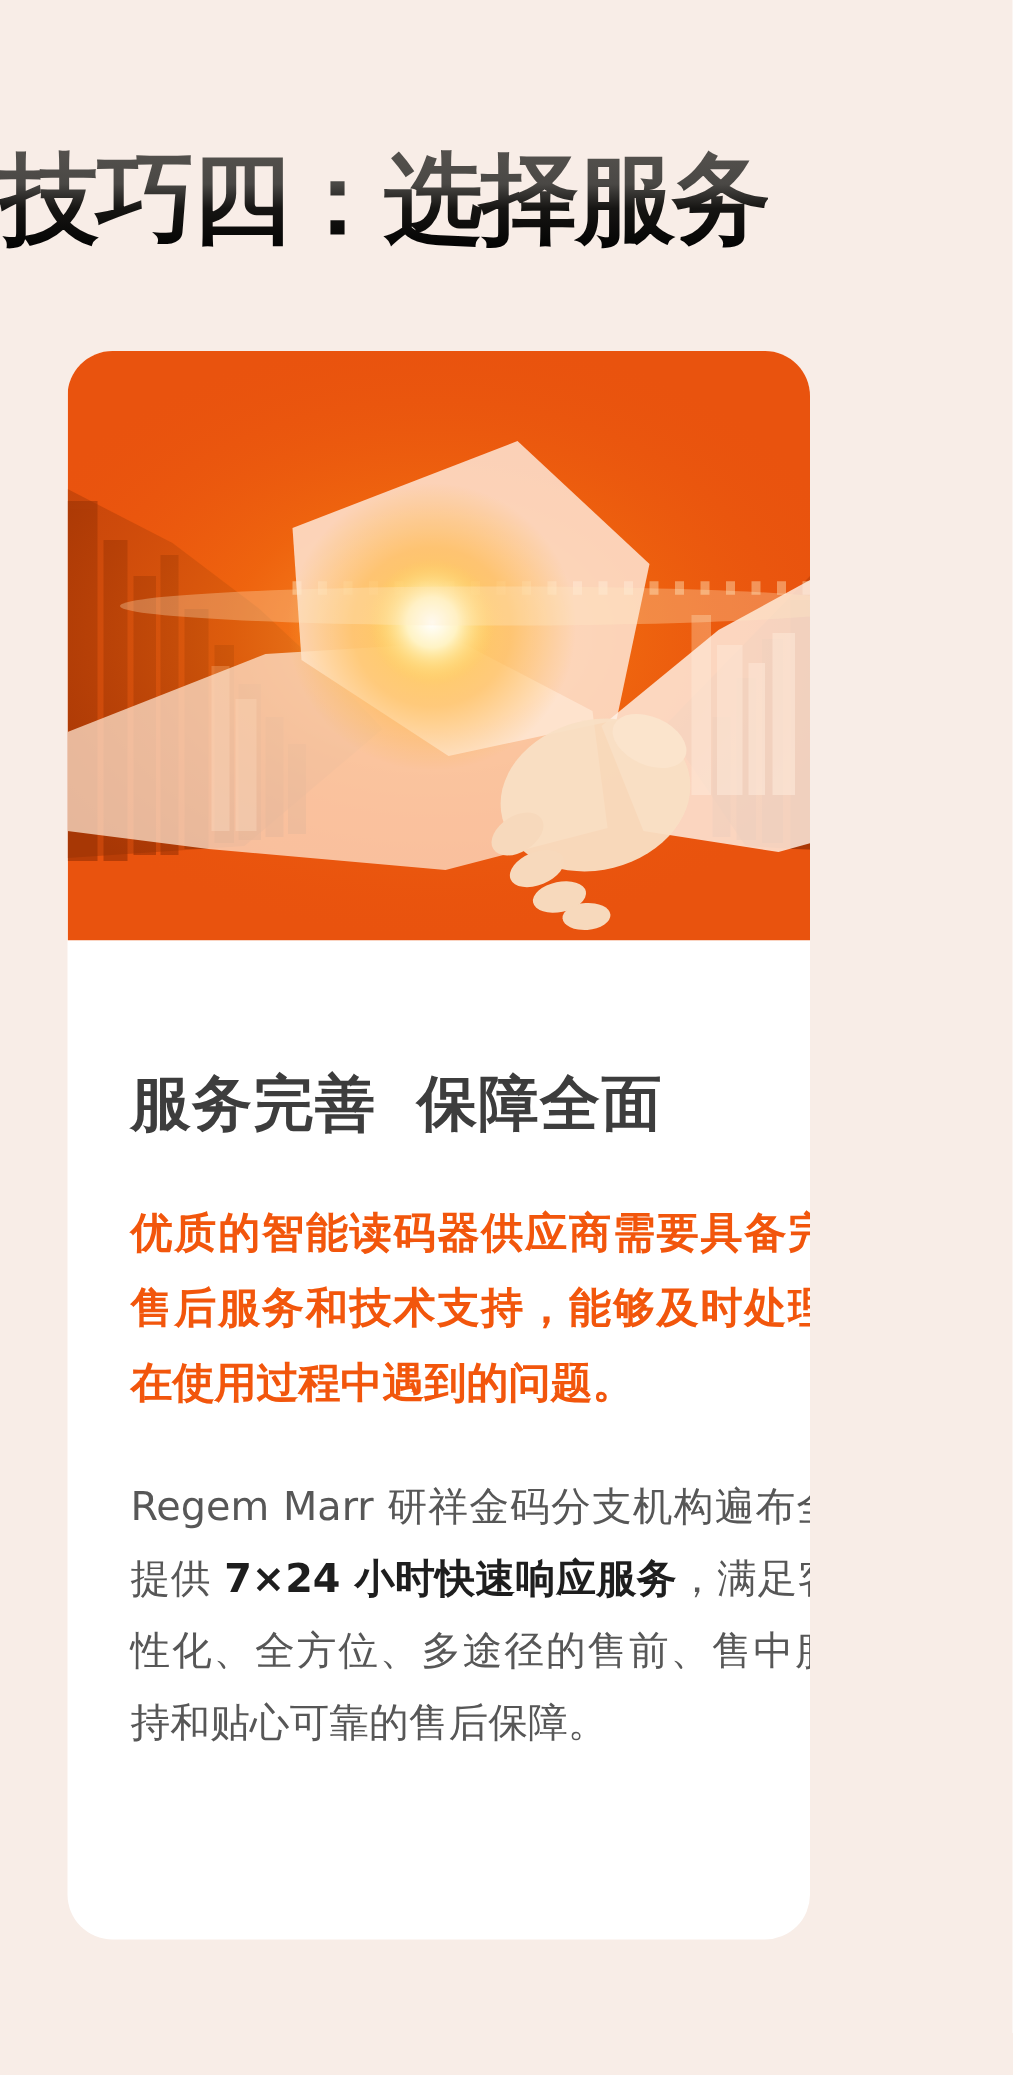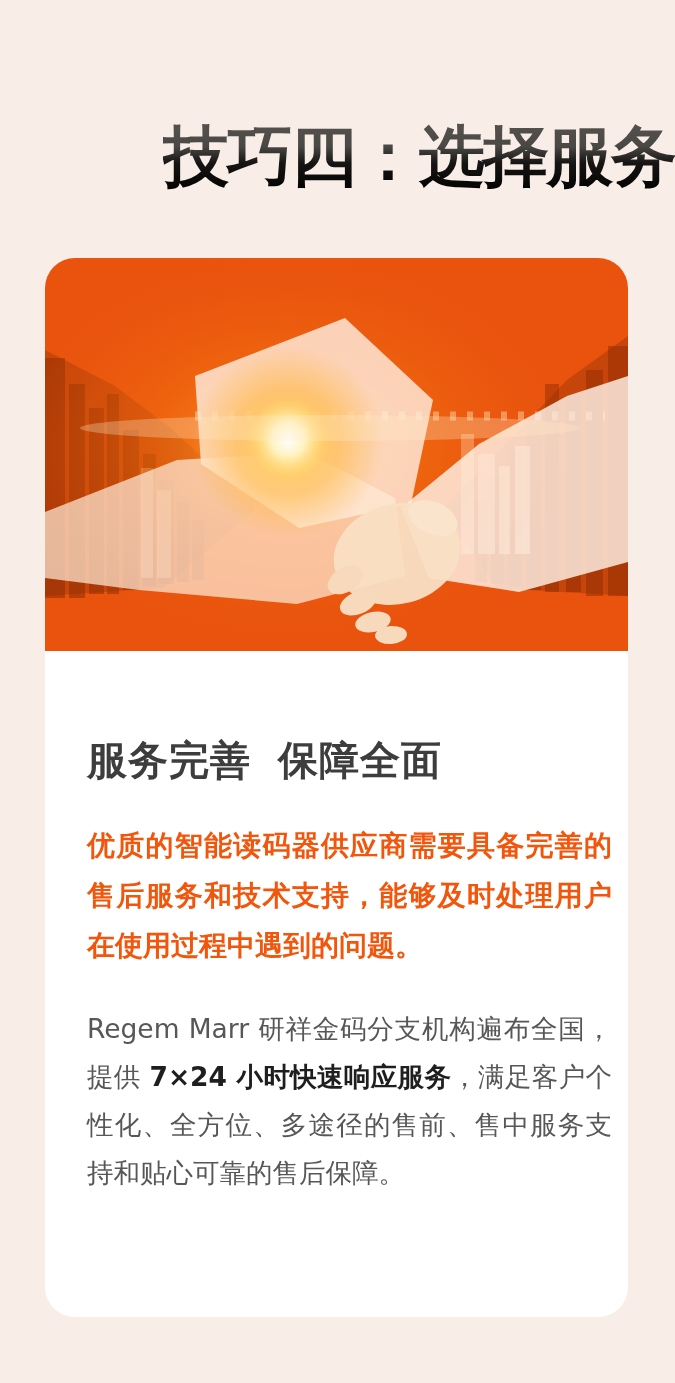--- a/index.html
+++ b/index.html
@@ -6,22 +6,22 @@
   html { background: #ffffff; }
   body {
     width: 675px;
     height: 1383px;
     overflow: hidden;
     background: #F8EDE7;
     font-family: "DejaVu Sans", "Liberation Sans", sans-serif;
   }
   
   .page-title {
-    padding-top: 120px;
-    text-align: right;
+    padding-top: 96px;
+    text-align: left;
     font-size: 66px;
     font-weight: 900;
     letter-spacing: -2px;
     line-height: 1.12;
     color: #141414;
   }
   .page-title .grad {
     display: inline-block;
     color: #141414;
   }
@@ -29,21 +29,21 @@
     .page-title .grad {
       background: linear-gradient(180deg, #56534f 0%, #4a4845 36%, #161513 58%, #000000 100%);
       -webkit-background-clip: text;
       background-clip: text;
       color: transparent;
       -webkit-text-fill-color: transparent;
     }
   }
   
   .card {
-    width: 583px;
+    width: 495px;
     height: 1059px;
     margin: 64px 0 0 45px;
     background: #FFFFFF;
     border-radius: 30px;
     overflow: hidden;
   }
   .hero {
     display: block;
     width: 583px;
     height: 393px;

